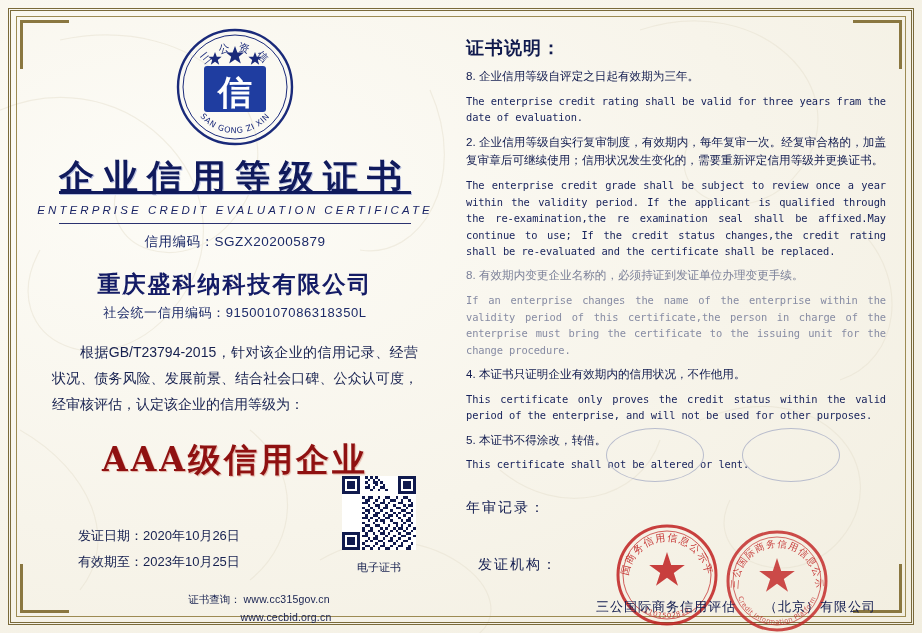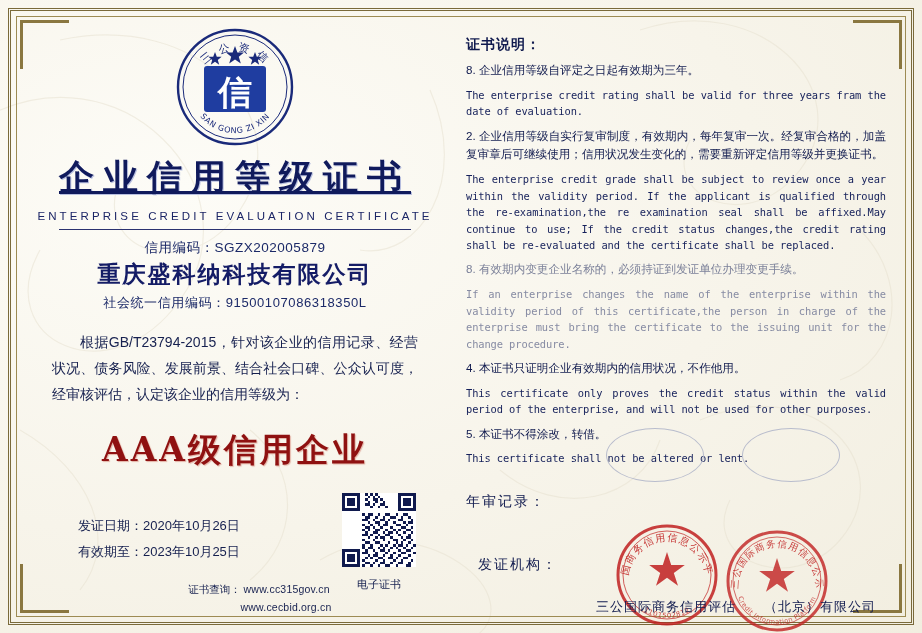--- a/index.html
+++ b/index.html
@@ -77,40 +77,41 @@
     font-family: "DejaVu Serif", "Liberation Serif", serif;
     font-weight: bold;
     font-size: 35px;
     letter-spacing: 9px;
     color: #101a5c;
     text-shadow: 1px 1px 0 #b9c0e0;
     white-space: nowrap;
     text-decoration: underline;
   }
   .cert-title-en {
-    margin-top: 9px;
+    margin-top: 3px;
     font-size: 11.5px;
     letter-spacing: 3.1px;
     color: #1b2566;
     white-space: nowrap;
+    font-style: italic;
   }
   .rule {
     width: 352px;
     height: 1px;
     background: #2b3270;
     margin: 7px auto 0 auto;
   }
   .credit-no {
     margin-top: 9px;
     font-size: 13.5px;
     color: #1c2a68;
     letter-spacing: 0.5px;
   }
   .company-name {
-    margin-top: 2px;
+    margin-top: 18px;
     font-family: "DejaVu Serif", "Liberation Serif", serif;
     font-weight: bold;
     font-size: 23px;
     letter-spacing: 2px;
     color: #141c66;
   }
   .usci {
     margin-top: 4px;
     font-size: 13px;
     color: #1c2a68;
@@ -148,21 +149,21 @@
     font-size: 10.5px;
     color: #16204f;
     line-height: 1.7;
   }
   .queries .q-url { letter-spacing: 0.2px; }
 
   
   .qr-block {
     position: absolute;
     right: 18px;
-    bottom: 14px;
+    bottom: 31px;
     width: 86px;
     text-align: center;
   }
   .qr-img {
     width: 74px;
     height: 74px;
     margin: 0 auto;
   }
   .qr-caption {
     margin-top: 6px;
@@ -171,21 +172,21 @@
   }
 
   
   .right-panel {
     position: absolute;
     left: 466px;
     top: 36px;
     width: 420px;
   }
   .notes-title {
-    font-size: 14px;
+    font-size: 18px;
     font-weight: bold;
     color: #101a4e;
     letter-spacing: 1px;
   }
   .note {
     margin-top: 7px;
     font-size: 11.6px;
     line-height: 1.62;
     color: #101a4e;
     text-align: justify;

